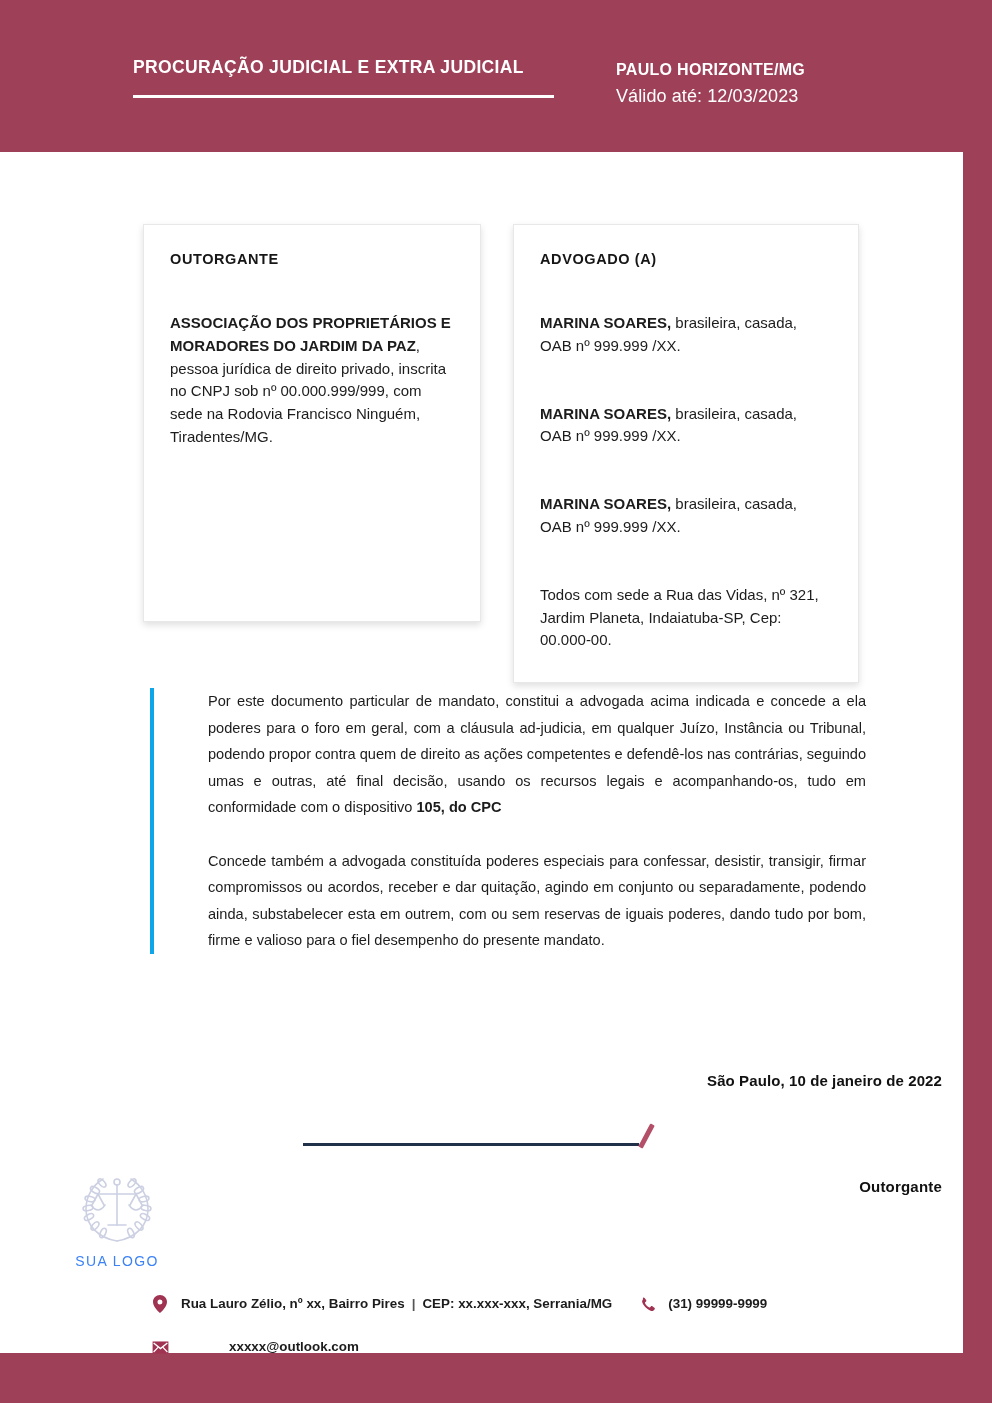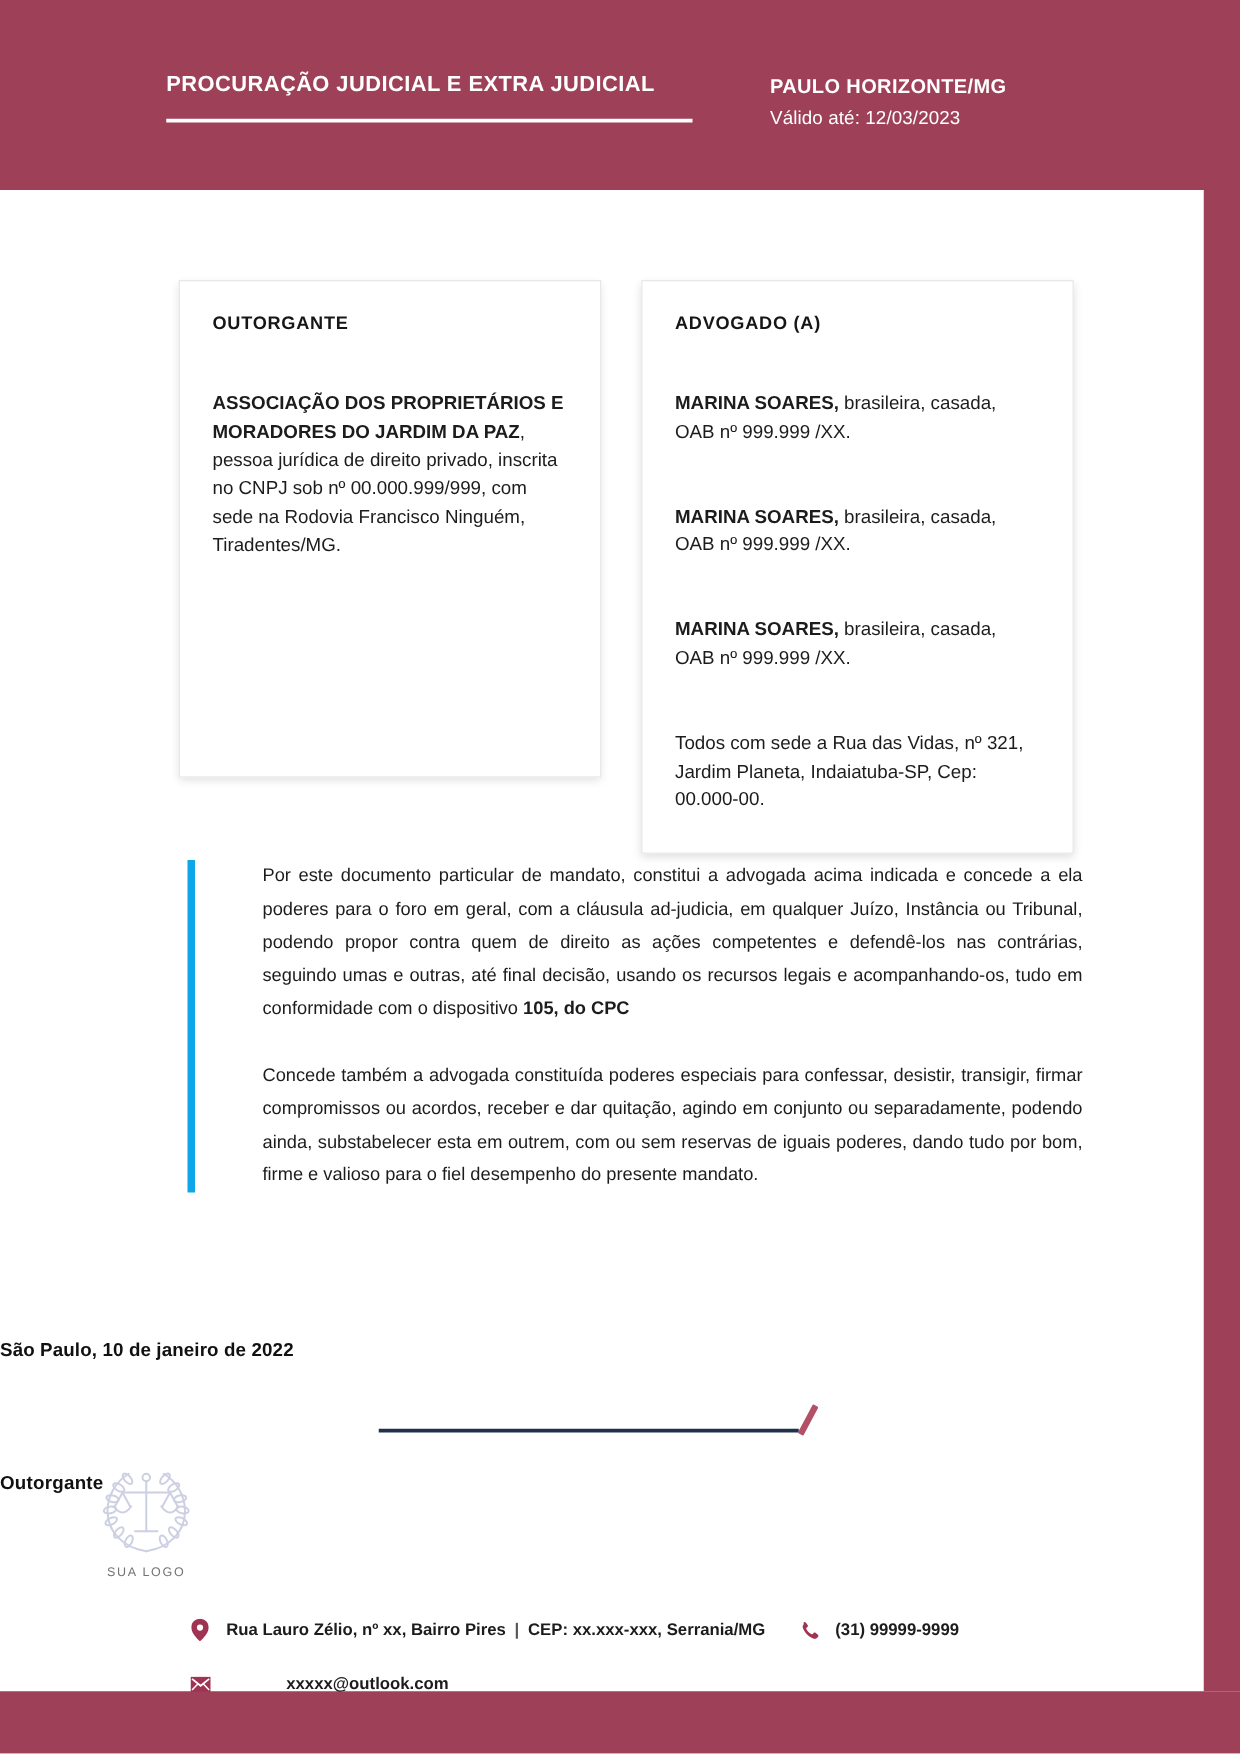--- a/index.html
+++ b/index.html
@@ -69,21 +69,21 @@
   }
   .header-city {
     font-size:16px;
     font-weight:bold;
     letter-spacing:0.3px;
     line-height:1.52;
     white-space:nowrap;
   }
   .header-valid {
     margin-top:3px;
-    font-size:15px;
+    font-size:18px;
     font-weight:400;
     letter-spacing:0.1px;
     line-height:1.3;
     white-space:nowrap;
   }
 
   
   .cards {
     position:absolute;
     left:143px; top:224px;
@@ -118,39 +118,39 @@
   .card-para:last-child { margin-bottom:0; }
   .card-para b, .card-para strong {
     font-weight:bold;
   }
 
   
   .body-block {
     position:absolute;
     left:150px; top:688px;
     width:716px;
-    border-left:6px solid #0ea5e9;
+    border-left:4px solid #0ea5e9;
     padding-left:54px;
   }
   .body-para {
     font-size:14.6px;
     line-height:1.82;
     color:#1c1c1c;
     text-align:justify;
     margin-bottom:27px;
   }
   .body-para:last-child { margin-bottom:0; }
   .body-para b { font-weight:bold; }
 
   
   .sig-area {
     position:absolute;
     left:0; top:1072px;
     width:942px;
-    text-align:left;
+    text-align:right;
   }
   .sig-date {
     font-size:15px;
     font-weight:bold;
     color:#111111;
     letter-spacing:0.1px;
   }
   .sig-line-wrap {
     position:relative;
     width:336px;
@@ -183,23 +183,23 @@
   
   .logo-block {
     position:absolute;
     left:49px; top:1167px;
     width:136px;
     text-align:center;
   }
   .logo-mark { display:block; margin:0 auto; }
   .logo-text {
     margin-top:6px;
-    font-size:10px;
+    font-size:14px;
     letter-spacing:1.4px;
-    color:#737373;
+    color:#3b82f6;
   }
 
   
   .footer {
     position:absolute;
     left:150px; top:1294px;
     width:700px;
     color:#1c1c1c;
     font-weight:bold;
   }

